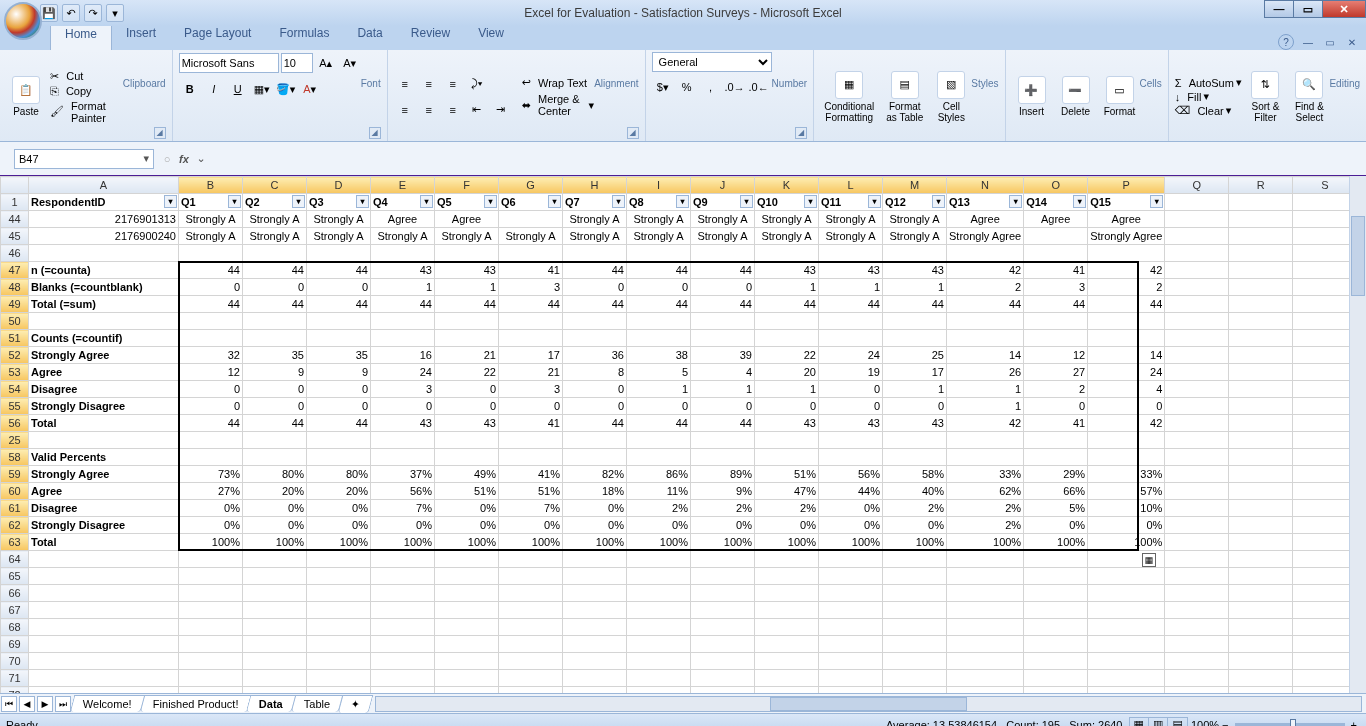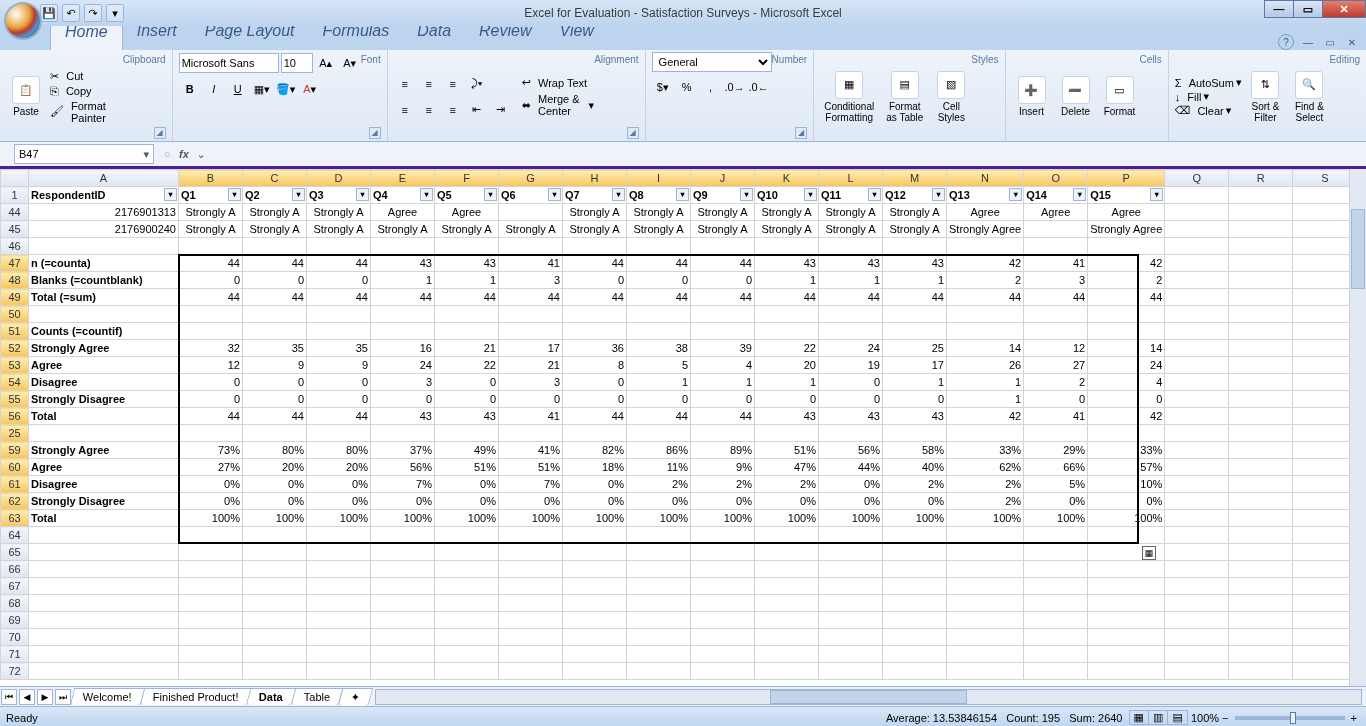--- a/index.html
+++ b/index.html
@@ -12,40 +12,40 @@
 .titlebar .title { position:absolute; left:50%; transform:translateX(-50%); font-size:12px; color:#3b3b3b; }
 .titlebar .winbtns { position:absolute; right:0; top:0; display:flex; }
 .titlebar .winbtns div { width:30px; height:18px; border:1px solid #5a7aa3; margin-left:-1px; background:linear-gradient(#dbe7f7,#b3c9e6); display:flex; align-items:center; justify-content:center; font-weight:bold; }
 .titlebar .winbtns div.close { background:linear-gradient(#e67e73,#c0392b); color:#fff; width:44px; }
 
 
 .officebtn { position:absolute; left:4px; top:2px; width:38px; height:38px; border-radius:50%; background:radial-gradient(circle at 30% 30%, #fff, #e8a33d 40%, #c0392b 55%, #4a90d9 70%, #2e7d32 90%); border:2px solid #94b0d2; z-index:10; }
 
 
 .ribtabs { height:24px; background:#bdd4ef; display:flex; align-items:flex-end; padding-left:50px; }
-.ribtabs .tab { padding:9px 14px; font-size:16px; color:#3a5a8a; cursor:pointer;font-style:italic; }
+.ribtabs .tab { padding:9px 14px; font-size:12px; color:#3a5a8a; cursor:pointer; }
 .ribtabs .tab.active { background:#eef3fa; border:1px solid #9bb6d8; border-bottom:none; border-radius:3px 3px 0 0; color:#3a5a8a; font-weight:normal; }
 .ribtabs .rightctrls { margin-left:auto; margin-right:6px; display:flex; gap:6px; align-items:center; }
 .ribtabs .rightctrls span { width:16px; height:16px; border:1px solid #7da0cc; border-radius:8px; display:flex; align-items:center; justify-content:center; color:#3a5a8a; font-size:10px;}
 
 
 .ribbon { height:92px; background:linear-gradient(#eef3fa,#dfe9f5); border-bottom:1px solid #9bb6d8; display:flex; }
 .group { border-right:1px solid #c3d3e8; display:flex; flex-direction:row; padding:2px 6px 0 6px; }
 .group .gbody { flex:1; display:flex; align-items:center; gap:4px; }
-.group .glabel { text-align:center; font-size:10px; color:#5a7aa3; padding:2px 0; position:relative; }
+.group .glabel { text-align:center; font-size:10px; color:#5a7aa3; padding:2px 0; position:relative;margin-top:24px; }
 .group .glabel .dlg { position:absolute; right:0; bottom:2px; width:12px; height:12px; border:1px solid #9bb6d8; font-size:8px; line-height:10px; }
 .bigbtn { display:flex; flex-direction:column; align-items:center; justify-content:center; padding:2px 4px; min-width:40px; }
 .bigbtn .ico { width:28px; height:28px; background:#fff; border:1px solid #c3d3e8; border-radius:3px; margin-bottom:2px; display:flex; align-items:center; justify-content:center; }
 .bigbtn .lbl { font-size:10px; text-align:center; line-height:11px; }
 .smallrow { display:flex; align-items:center; gap:2px; }
 .smallbtn { width:22px; height:22px; border:1px solid transparent; display:flex; align-items:center; justify-content:center; }
 .combo { height:20px; border:1px solid #9bb6d8; background:#fff; font-size:11px; padding:0 2px; }
 
 
-.fbar { height:27px; border-bottom:3px solid #4c1d95; display:flex; align-items:center; background:#eef3fa; }
+.fbar { height:34px; border-bottom:1px solid #4c1d95; display:flex; align-items:center; background:#eef3fa; }
 .namebox { width:140px; height:20px; border:1px solid #9bb6d8; background:#fff; margin:0 4px 0 14px; display:flex; align-items:center; padding:0 4px; font-size:11px; }
 .namebox .dd { margin-left:auto; color:#555; }
 .fx { width:16px; display:flex; align-items:center; justify-content:center; font-style:italic; color:#555;font-weight:bold; }
 .formula { flex:1; height:20px; border:1px solid #9bb6d8; background:#fff; margin:0 4px; padding:0 4px; font-size:11px; display:flex; align-items:center; }
 .fbar .expand { width:18px; color:#555; text-align:center; }
 
 
 .gridwrap { position:relative; height:517px; overflow:hidden; background:#fff; }
 table.grid { border-collapse:collapse; table-layout:fixed; }
 .grid th, .grid td { border:1px solid #d4d4d4; height:17px; font-size:11px; padding:0 2px; overflow:hidden; white-space:nowrap; }
@@ -615,20 +615,42 @@
           <td class="cell"></td>
           <td class="cell"></td>
           <td class="cell"></td>
           <td class="cell"></td>
           <td class="cell"></td>
           <td class="cell"></td>
           <td class="cell"></td>
           <td class="cell"></td>
         </tr>
         <tr>
+          <td class="rowh sel">58</td>
+          <td class="cell bold">Valid Percents</td>
+          <td class="cell"></td>
+          <td class="cell"></td>
+          <td class="cell"></td>
+          <td class="cell"></td>
+          <td class="cell"></td>
+          <td class="cell"></td>
+          <td class="cell"></td>
+          <td class="cell"></td>
+          <td class="cell"></td>
+          <td class="cell"></td>
+          <td class="cell"></td>
+          <td class="cell"></td>
+          <td class="cell"></td>
+          <td class="cell"></td>
+          <td class="cell"></td>
+          <td class="cell"></td>
+          <td class="cell"></td>
+          <td class="cell"></td>
+        </tr>
+        <tr>
           <td class="rowh sel">59</td>
           <td class="cell bold">Strongly Agree</td>
           <td class="cell">73%</td>
           <td class="cell">80%</td>
           <td class="cell">80%</td>
           <td class="cell">37%</td>
           <td class="cell">49%</td>
           <td class="cell">41%</td>
           <td class="cell">82%</td>
           <td class="cell">86%</td>

